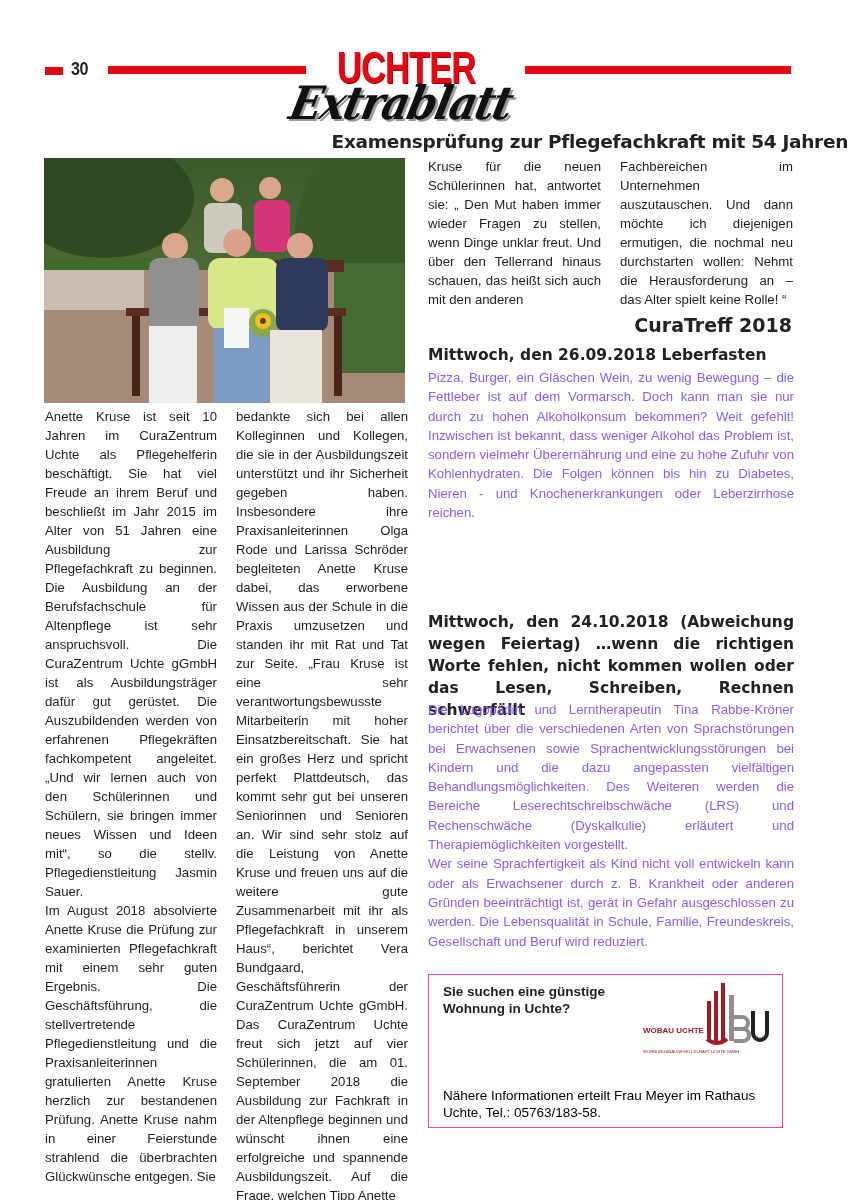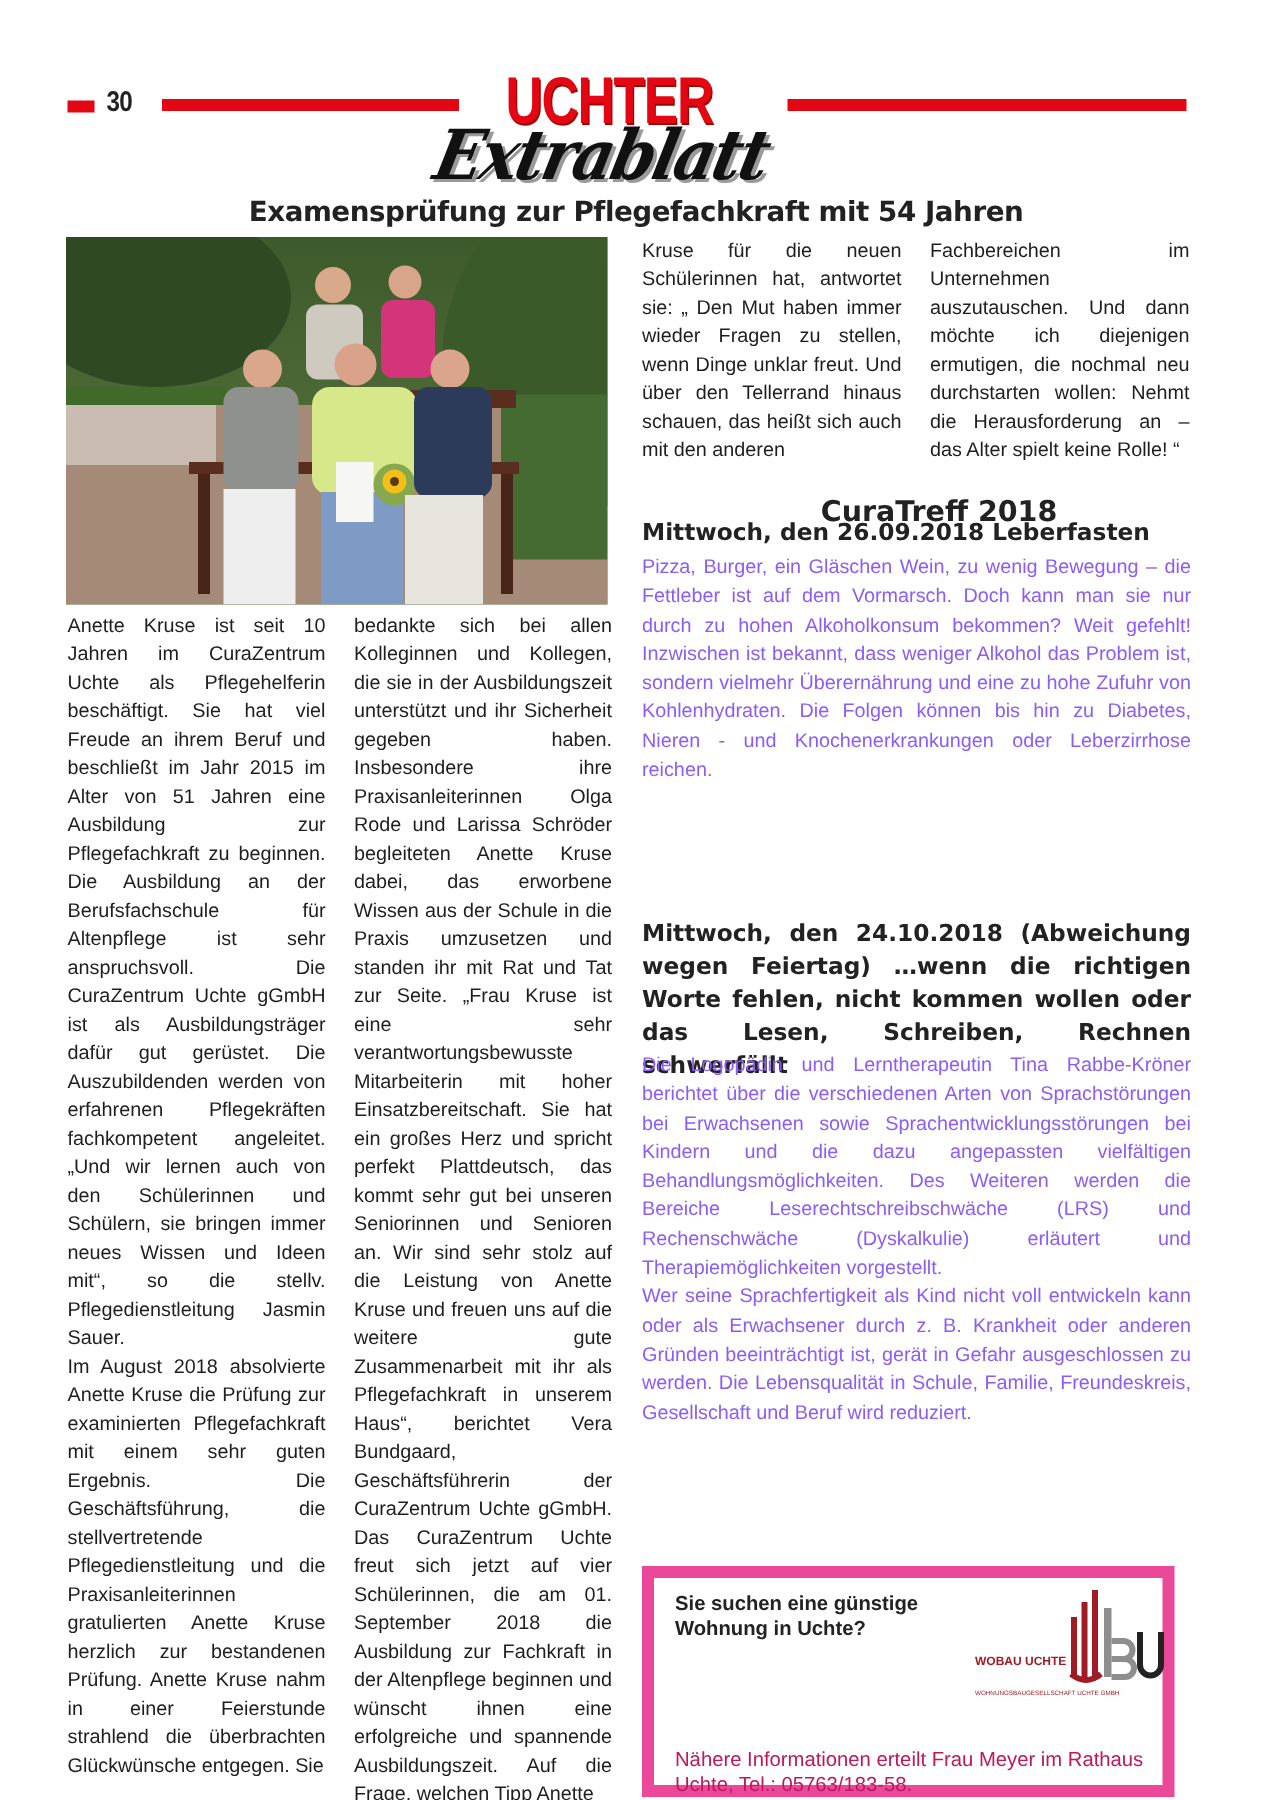--- a/index.html
+++ b/index.html
@@ -7,21 +7,21 @@
 
     
     .hdr-bar { position: absolute; height: 8px; background: #e30613; }
     #bar-left-small { left: 45px; top: 67px; width: 18px; }
     #bar-left { left: 108px; top: 66px; width: 198px; }
     #bar-right { left: 525px; top: 66px; width: 266px; }
     #page-number { position: absolute; left: 71px; top: 58px; font-family: "Liberation Sans", sans-serif; font-weight: bold; font-size: 19px; color: #222; letter-spacing: -0.5px; transform: scaleX(0.85); transform-origin: left; }
     #logo-uchter { position: absolute; left: 337px; top: 46px; font-family: "Liberation Sans", sans-serif; font-weight: bold; font-size: 44px; line-height: 44px; color: #e30613; letter-spacing: -1px; transform: scaleX(0.78); transform-origin: left top; text-shadow: 1px 1px 0 #9b0000; }
     #logo-extrablatt { position: absolute; left: 296px; top: 78px; font-family: "DejaVu Serif", serif; font-style: italic; font-weight: bold; font-size: 46px; line-height: 50px; color: #111; letter-spacing: -2px; transform: skewX(-12deg) scaleX(0.92); transform-origin: left top; text-shadow: 3px 2px 0 #9a9a9a; }
 
-    #headline { position: absolute; left: 0; width: 848px; top: 131px; text-align: center; font-family: "DejaVu Sans", sans-serif; font-weight: bold; font-size: 18.5px; color: #222; letter-spacing: -0.3px; }
+    #headline { position: absolute; left: 0; width: 848px; top: 131px; text-align: right; font-family: "DejaVu Sans", sans-serif; font-weight: bold; font-size: 18.5px; color: #222; letter-spacing: -0.3px; }
 
     
     #photo { position: absolute; left: 44px; top: 158px; width: 361px; height: 245px; overflow: hidden; background: #6b7a54; }
 
     
     .col { position: absolute; font-family: "Liberation Sans", sans-serif; font-size: 13.2px; line-height: 19px; text-align: justify; hyphens: manual; color: #1e1e1e; }
     .col p { margin: 0; }
     #col1 { left: 45px; top: 407px; width: 172px; }
     #col2 { left: 236px; top: 407px; width: 172px; }
     #col3 { left: 428px; top: 157px; width: 173px; }
@@ -31,24 +31,24 @@
     #curatreff-title { position: absolute; left: 428px; width: 364px; top: 314px; text-align: center; font-family: "DejaVu Sans", sans-serif; font-weight: bold; font-size: 19px; color: #222; }
     .event-heading { position: absolute; left: 428px; width: 366px; font-family: "DejaVu Sans", sans-serif; font-weight: bold; font-size: 15.5px; line-height: 22px; color: #222; text-align: justify; }
     #event1-heading { top: 344px; }
     #event2-heading { top: 611px; }
     .event-text { position: absolute; left: 428px; width: 366px; font-family: "Liberation Sans", sans-serif; font-size: 13.2px; line-height: 19.3px; text-align: justify; color: #8b5cf6; }
     .event-text p { margin: 0; }
     #event1-text { top: 368px; }
     #event2-text { top: 700px; }
 
     
-    #ad-box { position: absolute; left: 428px; top: 1044px; width: 355px; height: 154px; border: 8px solid #ec4899; box-sizing: border-box; background: #fff; }
+    #ad-box { position: absolute; left: 428px; top: 974px; width: 355px; height: 154px; border: 1px solid #ec4899; box-sizing: border-box; background: #fff; }
     #ad-title { position: absolute; left: 14px; top: 8px; font-weight: bold; font-size: 13.5px; line-height: 17px; color: #222; width: 220px; }
     #ad-body { position: absolute; left: 14px; top: 50px; font-size: 13.5px; line-height: 17px; color: #222; width: 230px; }
-    #ad-contact { position: absolute; left: 14px; top: 112px; font-size: 13.5px; line-height: 17px; color: #be185d; width: 320px; }
+    #ad-contact { position: absolute; left: 14px; top: 112px; font-size: 13.5px; line-height: 17px; color: #000000; width: 320px; }
     #ad-logo { position: absolute; left: 214px; top: 6px; width: 130px; height: 86px; }
   </style>
 </head>
 <body>
 
 <div class="hdr-bar" id="bar-left-small"></div>
 <div id="page-number">30</div>
 <div class="hdr-bar" id="bar-left"></div>
 <div class="hdr-bar" id="bar-right"></div>
 <div id="logo-uchter">UCHTER</div>
@@ -106,21 +106,21 @@
 <div class="col" id="col2">
   <p>bedankte sich bei allen Kolleginnen und Kollegen, die sie in der Ausbildungszeit unterstützt und ihr Sicherheit gegeben haben. Insbesondere ihre Praxisanleiterinnen Olga Rode und Larissa Schröder begleiteten Anette Kruse dabei, das erworbene Wissen aus der Schule in die Praxis umzusetzen und standen ihr mit Rat und Tat zur Seite. „Frau Kruse ist eine sehr verantwortungsbewusste Mitarbeiterin mit hoher Einsatzbereitschaft. Sie hat ein großes Herz und spricht perfekt Plattdeutsch, das kommt sehr gut bei unseren Seniorinnen und Senioren an. Wir sind sehr stolz auf die Leistung von Anette Kruse und freuen uns auf die weitere gute Zusammenarbeit mit ihr als Pflegefachkraft in unserem Haus“, berichtet Vera Bundgaard, Geschäftsführerin der CuraZentrum Uchte gGmbH. Das CuraZentrum Uchte freut sich jetzt auf vier Schülerinnen, die am 01. September 2018 die Ausbildung zur Fachkraft in der Altenpflege beginnen und wünscht ihnen eine erfolgreiche und spannende Ausbildungszeit. Auf die Frage, welchen Tipp Anette</p>
 </div>
 <div class="col" id="col3">
   <p>Kruse für die neuen Schülerinnen hat, antwortet sie: „ Den Mut haben immer wieder Fragen zu stellen, wenn Dinge unklar freut. Und über den Tellerrand hinaus schauen, das heißt sich auch mit den anderen</p>
 </div>
 <div class="col" id="col4">
   <p>Fachbereichen im Unternehmen auszutauschen. Und dann möchte ich diejenigen ermutigen, die nochmal neu durchstarten wollen: Nehmt die Herausforderung an – das Alter spielt keine Rolle! “</p>
 </div>
 
-<h2 id="curatreff-title" style="margin:16px;">CuraTreff 2018</h2>
+<h2 id="curatreff-title" style="margin:0;text-align:right;">CuraTreff 2018</h2>
 
 <h3 class="event-heading" id="event1-heading" style="margin:0;">Mittwoch, den 26.09.2018 Leberfasten</h3>
 <div class="event-text" id="event1-text">
   <p>Pizza, Burger, ein Gläschen Wein, zu wenig Bewegung – die Fettleber ist auf dem Vormarsch. Doch kann man sie nur durch zu hohen Alkoholkonsum bekommen? Weit gefehlt! Inzwischen ist bekannt, dass weniger Alkohol das Problem ist, sondern vielmehr Überernährung und eine zu hohe Zufuhr von Kohlenhydraten. Die Folgen können bis hin zu Diabetes, Nieren - und Knochenerkrankungen oder Leberzirrhose reichen.</p>
 </div>
 
 <h3 class="event-heading" id="event2-heading" style="margin:0;">Mittwoch, den 24.10.2018 (Abweichung wegen Feiertag) …wenn die richtigen Worte fehlen, nicht kommen wollen oder das Lesen, Schreiben, Rechnen schwerfällt</h3>
 <div class="event-text" id="event2-text">
   <p>Die Logopädin und Lerntherapeutin Tina Rabbe-Kröner berichtet über die verschiedenen Arten von Sprachstörungen bei Erwachsenen sowie Sprachentwicklungsstörungen bei Kindern und die dazu angepassten vielfältigen Behandlungsmöglichkeiten. Des Weiteren werden die Bereiche Leserechtschreibschwäche (LRS) und Rechenschwäche (Dyskalkulie) erläutert und Therapiemöglichkeiten vorgestellt.</p>
   <p>Wer seine Sprachfertigkeit als Kind nicht voll entwickeln kann oder als Erwachsener durch z. B. Krankheit oder anderen Gründen beeinträchtigt ist, gerät in Gefahr ausgeschlossen zu werden. Die Lebensqualität in Schule, Familie, Freundeskreis, Gesellschaft und Beruf wird reduziert.</p>

